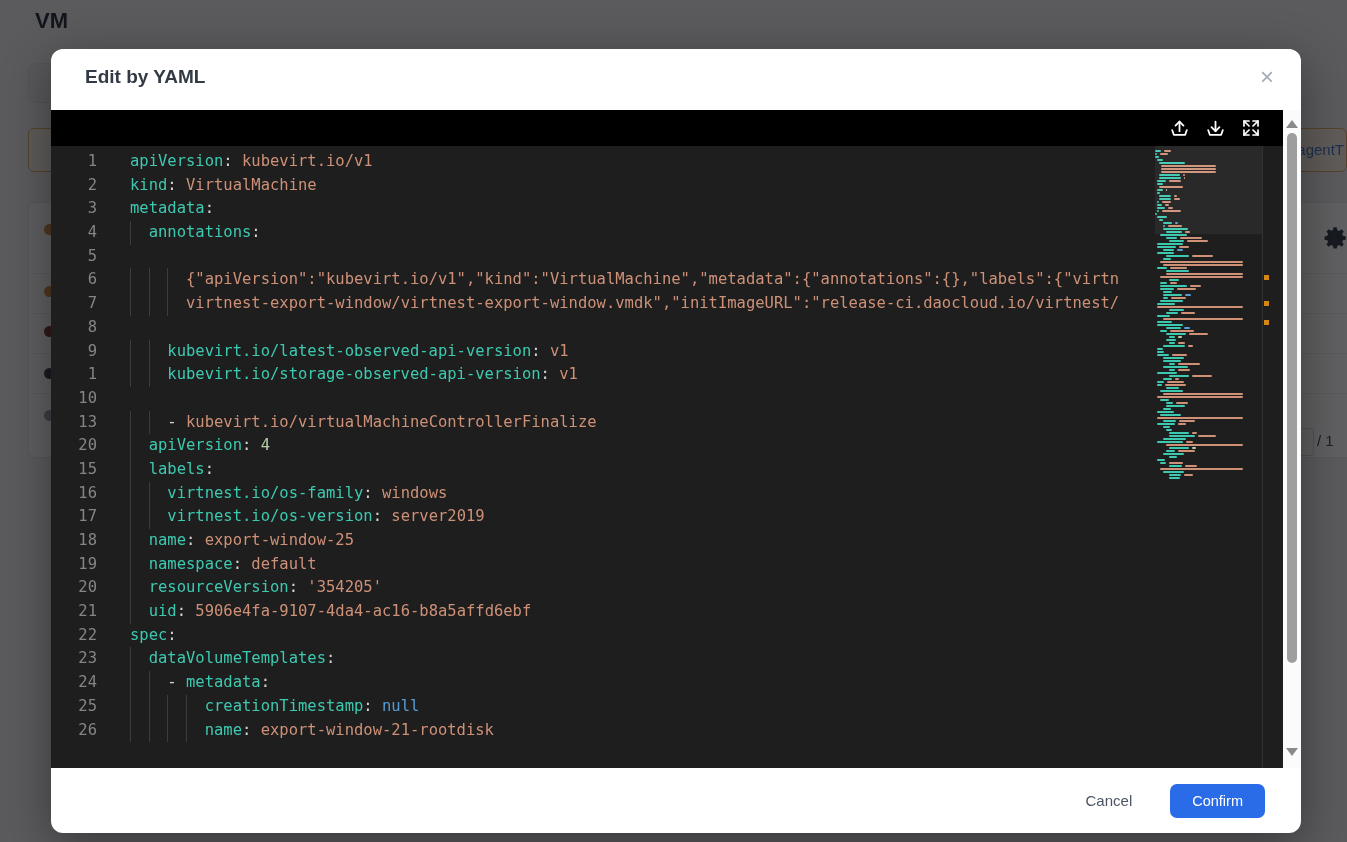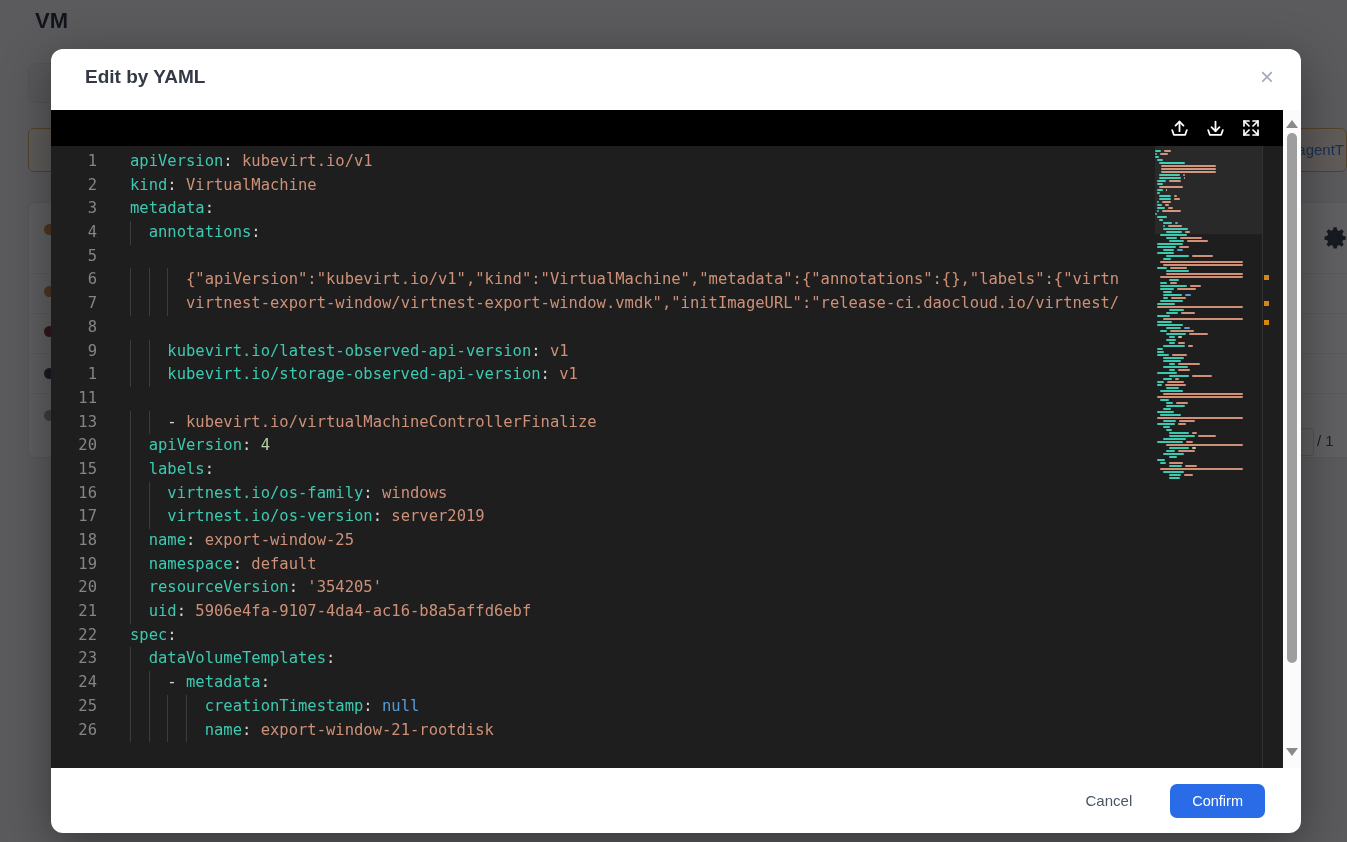--- a/index.html
+++ b/index.html
@@ -140,21 +140,21 @@
             <div class="line"><span class="ln">1</span><span class="code"><span class="tk-sp"></span><span class="tk-key">apiVersion</span><span class="tk-p">: </span><span class="tk-str">kubevirt.io/v1</span></span></div>
             <div class="line"><span class="ln">2</span><span class="code"><span class="tk-sp"></span><span class="tk-key">kind</span><span class="tk-p">: </span><span class="tk-str">VirtualMachine</span></span></div>
             <div class="line"><span class="ln">3</span><span class="code"><span class="tk-sp"></span><span class="tk-key">metadata</span><span class="tk-p">:</span></span></div>
             <div class="line"><span class="ln">4</span><span class="code"><i style="left: 0ch;"></i><span class="tk-sp">  </span><span class="tk-key">annotations</span><span class="tk-p">:</span></span></div>
             <div class="line"><span class="ln">5</span></div>
             <div class="line"><span class="ln">6</span><span class="code"><i style="left: 0ch;"></i><i style="left: 2ch;"></i><i style="left: 4ch;"></i><span class="tk-sp">      </span><span class="tk-str">{"apiVersion":"kubevirt.io/v1","kind":"VirtualMachine","metadata":{"annotations":{},"labels":{"virtn</span></span></div>
             <div class="line"><span class="ln">7</span><span class="code"><i style="left: 0ch;"></i><i style="left: 2ch;"></i><i style="left: 4ch;"></i><span class="tk-sp">      </span><span class="tk-str">virtnest-export-window/virtnest-export-window.vmdk","initImageURL":"release-ci.daocloud.io/virtnest/</span></span></div>
             <div class="line"><span class="ln">8</span></div>
             <div class="line"><span class="ln">9</span><span class="code"><i style="left: 0ch;"></i><i style="left: 2ch;"></i><span class="tk-sp">    </span><span class="tk-key">kubevirt.io/latest-observed-api-version</span><span class="tk-p">: </span><span class="tk-str">v1</span></span></div>
             <div class="line"><span class="ln">1</span><span class="code"><i style="left: 0ch;"></i><i style="left: 2ch;"></i><span class="tk-sp">    </span><span class="tk-key">kubevirt.io/storage-observed-api-version</span><span class="tk-p">: </span><span class="tk-str">v1</span></span></div>
-            <div class="line"><span class="ln">11</span></div>
+            <div class="line"><span class="ln">10</span></div>
             <div class="line"><span class="ln">13</span><span class="code"><i style="left: 0ch;"></i><i style="left: 2ch;"></i><span class="tk-sp">    </span><span class="tk-p">- </span><span class="tk-str">kubevirt.io/virtualMachineControllerFinalize</span></span></div>
             <div class="line"><span class="ln">20</span><span class="code"><i style="left: 0ch;"></i><span class="tk-sp">  </span><span class="tk-key">apiVersion</span><span class="tk-p">: </span><span class="tk-num">4</span></span></div>
             <div class="line"><span class="ln">15</span><span class="code"><i style="left: 0ch;"></i><span class="tk-sp">  </span><span class="tk-key">labels</span><span class="tk-p">:</span></span></div>
             <div class="line"><span class="ln">16</span><span class="code"><i style="left: 0ch;"></i><i style="left: 2ch;"></i><span class="tk-sp">    </span><span class="tk-key">virtnest.io/os-family</span><span class="tk-p">: </span><span class="tk-str">windows</span></span></div>
             <div class="line"><span class="ln">17</span><span class="code"><i style="left: 0ch;"></i><i style="left: 2ch;"></i><span class="tk-sp">    </span><span class="tk-key">virtnest.io/os-version</span><span class="tk-p">: </span><span class="tk-str">server2019</span></span></div>
             <div class="line"><span class="ln">18</span><span class="code"><i style="left: 0ch;"></i><span class="tk-sp">  </span><span class="tk-key">name</span><span class="tk-p">: </span><span class="tk-str">export-window-25</span></span></div>
             <div class="line"><span class="ln">19</span><span class="code"><i style="left: 0ch;"></i><span class="tk-sp">  </span><span class="tk-key">namespace</span><span class="tk-p">: </span><span class="tk-str">default</span></span></div>
             <div class="line"><span class="ln">20</span><span class="code"><i style="left: 0ch;"></i><span class="tk-sp">  </span><span class="tk-key">resourceVersion</span><span class="tk-p">: </span><span class="tk-str">'354205'</span></span></div>
             <div class="line"><span class="ln">21</span><span class="code"><i style="left: 0ch;"></i><span class="tk-sp">  </span><span class="tk-key">uid</span><span class="tk-p">: </span><span class="tk-str">5906e4fa-9107-4da4-ac16-b8a5affd6ebf</span></span></div>
             <div class="line"><span class="ln">22</span><span class="code"><span class="tk-sp"></span><span class="tk-key">spec</span><span class="tk-p">:</span></span></div>

